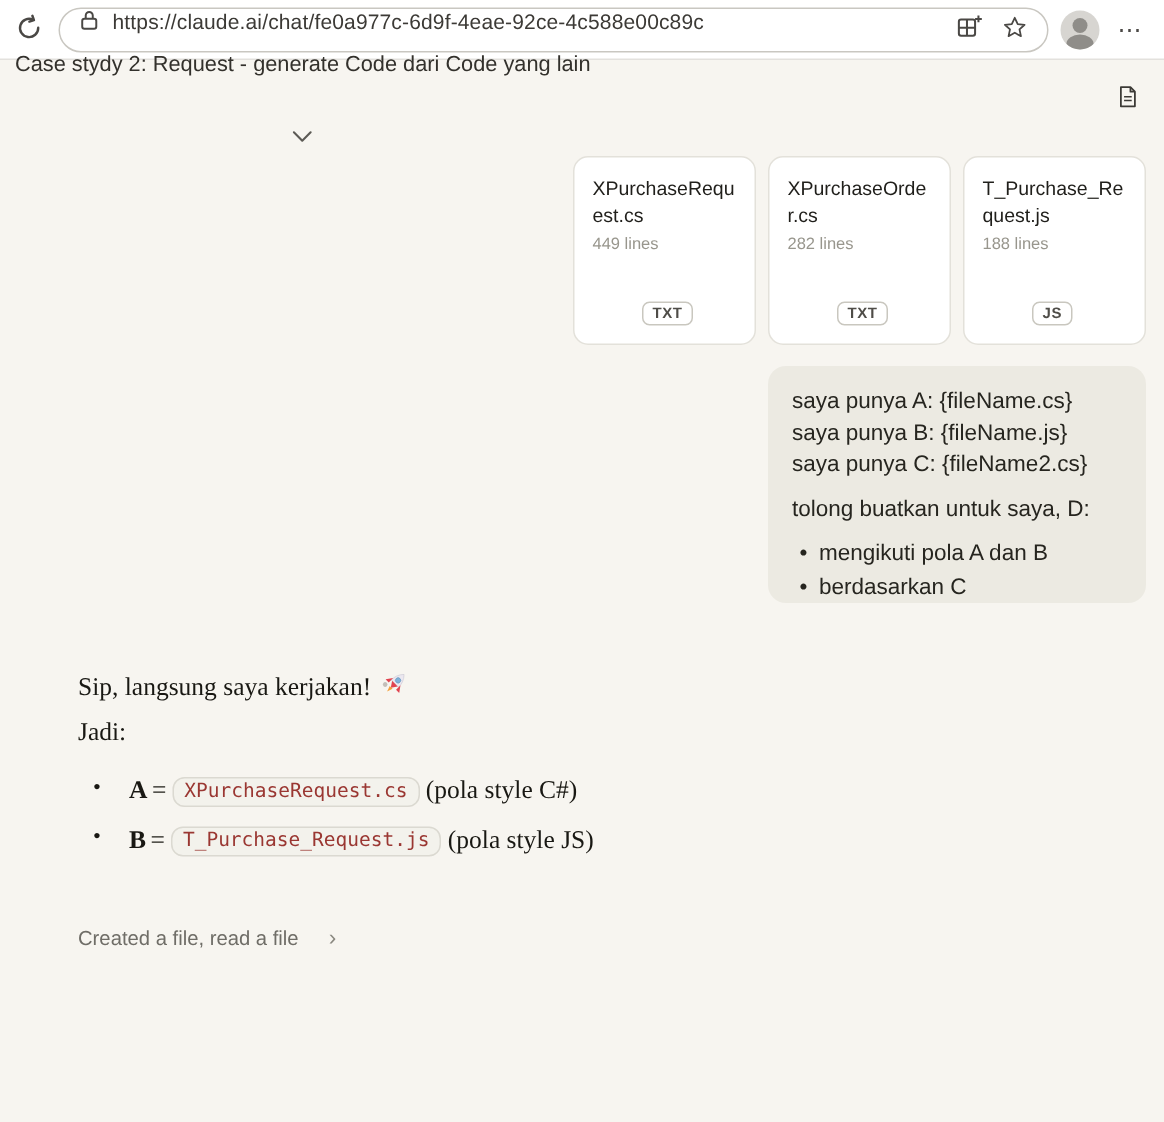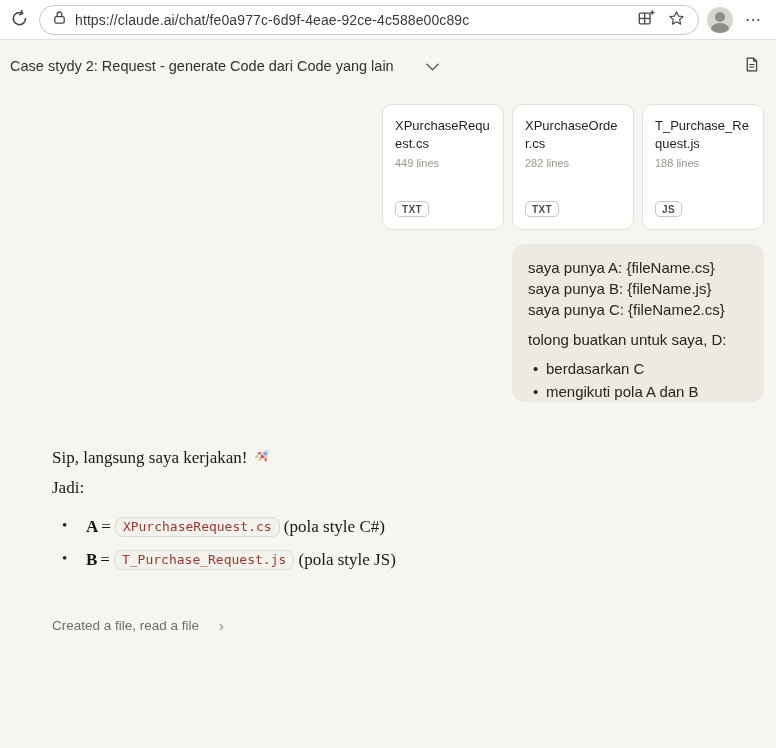--- a/index.html
+++ b/index.html
@@ -14,21 +14,21 @@
   .browser-bar {
     height:40px; background:#ffffff; border-bottom:1px solid #e3e1dd;
     display:flex; align-items:center; padding:0 10px 0 8px; gap:8px;
   }
   .icon-btn {
     display:flex; align-items:center; justify-content:center;
     background:none; border:none; cursor:pointer; padding:2px;
   }
   .address-bar {
     flex:1; height:30px; border:1px solid #c9c7c1; border-radius:15px;
-    background:#ffffff; display:flex; align-items:center;
+    background:#ffffff; display:flex; 
     padding:0 10px 0 12px; gap:8px; min-width:0;
   }
   .url-text {
     font-size:14px; color:#3c3a36; flex:1; white-space:nowrap;
     overflow:hidden; letter-spacing:0.1px;
   }
   .avatar {
     width:26px; height:26px; border-radius:50%; background:#d7d5d1;
     position:relative; overflow:hidden; border:none; cursor:pointer; flex:none;
   }
@@ -42,21 +42,21 @@
   }
   .dots { font-size:16px; color:#4a4845; letter-spacing:1px; padding:0 2px; }
 
   
   .chat-header {
     height:52px; display:flex; align-items:center;
     padding:0 14px 0 10px; background:#f7f5f0;
   }
   .chat-title-btn {
     display:flex; align-items:center; gap:32px; background:none; border:none;
-    cursor:pointer; font-family:"Liberation Sans", sans-serif;
+    cursor:pointer; font-family:"Liberation Sans", sans-serif;flex-direction:column;
   }
   .chat-title { font-size:14.5px; color:#33312c; }
   .header-spacer { flex:1; }
 
   
   .content { padding:0 12px; }
 
   .files-row { display:flex; justify-content:flex-end; gap:8px; margin-top:12px; }
   .file-card {
     width:122px; height:126px; background:#ffffff;
@@ -65,20 +65,21 @@
   }
   .file-name {
     font-size:13px; line-height:1.4; color:#201f1b; word-break:break-all;
   }
   .file-lines { font-size:11px; color:#98968d; margin-top:4px; }
   .file-badge {
     margin-top:auto; align-self:flex-start;
     font-size:10px; font-weight:bold; color:#4f4d48; letter-spacing:0.4px;
     border:1px solid #c9c7bf; border-radius:5px; padding:2px 6px 1px;
     background:#fff;
+    margin-left:33px;
   }
 
   .user-bubble {
     width:252px; margin-left:auto; margin-top:14px;
     background:#eceae2; border-radius:12px; padding:13px 16px 0;
     font-size:15px; line-height:21px; color:#26251f;
   }
   .user-bubble .para { margin-top:9px; }
   .user-bubble .para:first-child { margin-top:0; }
   .ub-list { list-style:none; margin-top:8px; }
@@ -210,22 +211,22 @@
   </div>
 
   <div class="user-bubble">
     <div class="para">
       <div>saya punya A: {fileName.cs}</div>
       <div>saya punya B: {fileName.js}</div>
       <div>saya punya C: {fileName2.cs}</div>
     </div>
     <div class="para">tolong buatkan untuk saya, D:</div>
     <ul class="ub-list">
+      <li>mengikuti pola A dan B</li>
       <li>berdasarkan C</li>
-      <li>mengikuti pola A dan B</li>
     </ul>
   </div>
 
   <div class="assistant">
     <div class="line">
       <span>Sip, langsung saya kerjakan!</span>
       <span>
         <svg viewBox="0 0 32 32" width="19" height="19">
           <g transform="rotate(45 16 16)">
             <circle cx="9" cy="25" r="2.6" fill="#c3bfb9"></circle>

